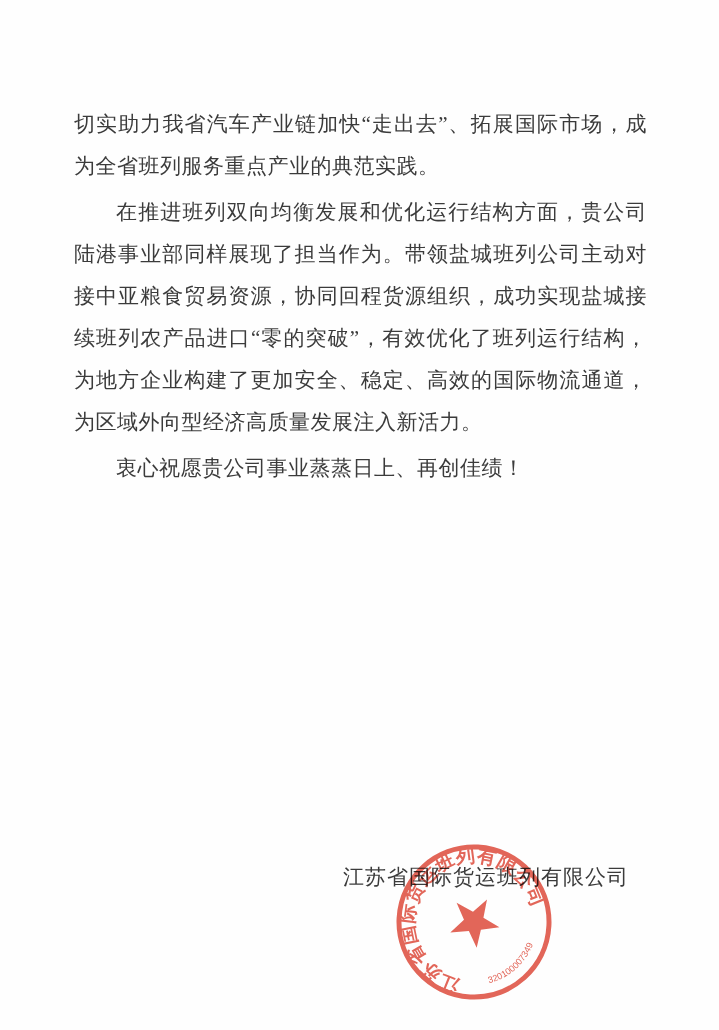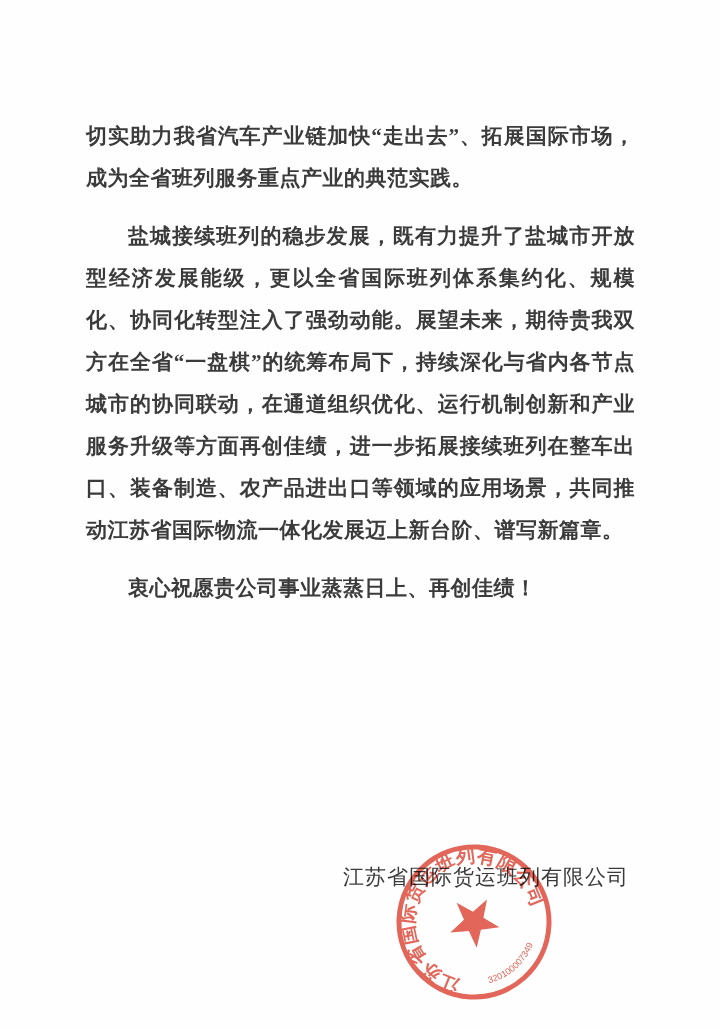--- a/index.html
+++ b/index.html
@@ -24,22 +24,21 @@
     left: 70px;
     top: 99px;
     width: 581px;
     font-size: 21px;
     line-height: 42px;
     color: #3b3b3b;
     text-align: justify;
     letter-spacing: 0.5px;
   }
   .para {
-    margin: 16px;
-    font-weight: bold;
+    margin: 4px;
   }
   .para.indent {
     text-indent: 2em;
   }
   .signature-block {
     position: absolute;
     left: 330px;
     top: 856px;
     width: 312px;
     text-align: center;
@@ -75,21 +74,21 @@
     letter-spacing: 1px;
   }
 </style>
 </head>
 <body>
 
 <div class="page">
 
   <div class="letter-body">
     <p class="para">切实助力我省汽车产业链加快“走出去”、拓展国际市场，成为全省班列服务重点产业的典范实践。</p>
-    <p class="para indent">盐城接续班列的稳步发展，既有力提升了盐城市开放型经济发展能级，更以全省国际班列体系集约化、规模化、协同化转型注入了强劲动能。展望未来，期待贵我双方在全省“一盘棋”的统筹布局下，持续深化与省内各节点城市的协同联动，在通道组织优化、运行机制创新和产业服务升级等方面再创佳绩，进一步拓展接续班列在整车出口、装备制造、农产品进出口等领域的应用场景，共同推动江苏省国际物流一体化发展迈上新台阶、谱写新篇章。</p>
+    <p class="para indent">在推进班列双向均衡发展和优化运行结构方面，贵公司陆港事业部同样展现了担当作为。带领盐城班列公司主动对接中亚粮食贸易资源，协同回程货源组织，成功实现盐城接续班列农产品进口“零的突破”，有效优化了班列运行结构，为地方企业构建了更加安全、稳定、高效的国际物流通道，为区域外向型经济高质量发展注入新活力。</p>
     <p class="para indent">衷心祝愿贵公司事业蒸蒸日上、再创佳绩！</p>
   </div>
 
   <div class="signature-block">
     <div>江苏省国际货运班列有限公司</div>
   </div>
 
   <div class="seal">
     <svg viewBox="0 0 170 170" xmlns="http://www.w3.org/2000/svg">
       <defs>

